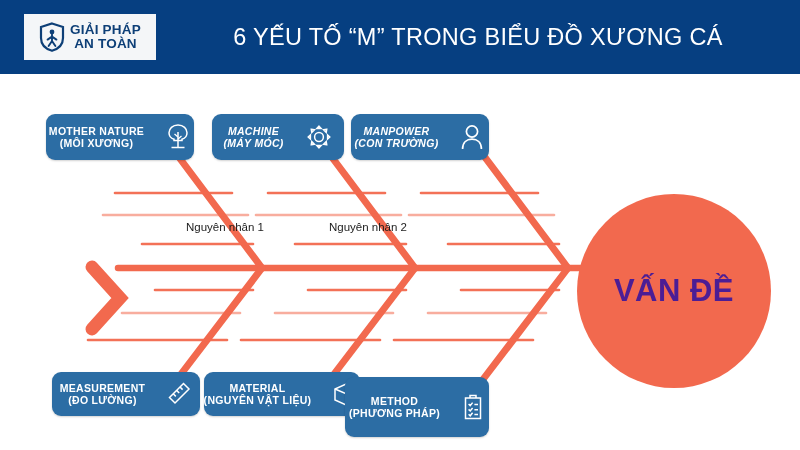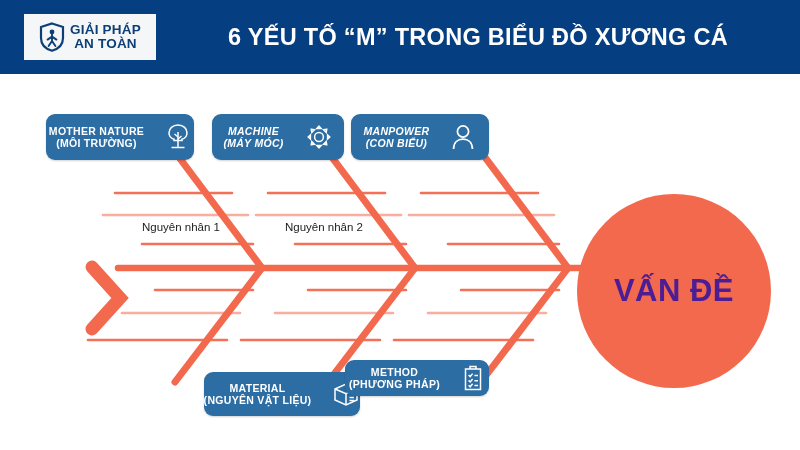--- a/index.html
+++ b/index.html
@@ -50,21 +50,21 @@
     letter-spacing: 0.2px;
     white-space: nowrap;
   }
   #header-title {
     position: absolute;
     left: 168px; top: 0;
     width: 620px; height: 74px;
     display: flex; align-items: center; justify-content: center;
     color: #ffffff;
     font-size: 23.5px;
-    font-weight: bold;
+    font-weight: normal;
     letter-spacing: 0.3px;
     white-space: nowrap;
   }
 
   
   #diagram {
     position: absolute;
     left: 0; top: 74px;
     width: 800px; height: 376px;
   }
@@ -115,20 +115,21 @@
     letter-spacing: 0.3px;
   }
   .cat-icon { flex: 0 0 auto; display: block; }
 
   
   .cause-label {
     position: absolute;
     color: #1d1d1d;
     font-size: 11.5px;
     white-space: nowrap;
+    margin-left: 44px;
   }
 </style>
 </head>
 <body>
 
 <div id="stage">
 
   <div id="header">
 
     <div id="logo-box">
@@ -189,21 +190,21 @@
 
       </g>
     </svg>
 
     <div class="cause-label" style="left:142px; top:147px;">Nguyên nhân 1</div>
     <div class="cause-label" style="left:285px; top:147px;">Nguyên nhân 2</div>
 
     <div class="cat-box" style="left:46px; top:40px; width:148px; height:46px;">
       <div class="cat-text">
         <span class="cat-title">MOTHER NATURE</span>
-        <span class="cat-sub">(MÔI TRƯỜNG)</span>
+        <span class="cat-sub">(MÔI XƯƠNG)</span>
       </div>
       <svg class="cat-icon" width="26" height="30" viewBox="0 0 26 30">
         <path d="M13 3 C7.5 3 4 6.6 4 10.8 C4 14 6 16.4 9 17.2 L9 18.6 L17 18.6 L17 17.2 C20 16.4 22 14 22 10.8 C22 6.6 18.5 3 13 3 Z" fill="none" stroke="#ffffff" stroke-width="1.5"></path>
         <path d="M13 10 L13 25" stroke="#ffffff" stroke-width="1.5" fill="none"></path>
         <path d="M13 15 L9.5 12 M13 17 L16.5 14" stroke="#ffffff" stroke-width="1.3" fill="none"></path>
         <path d="M6.5 25.5 L19.5 25.5" stroke="#ffffff" stroke-width="1.5" fill="none"></path>
       </svg>
     </div>
 
     <div class="cat-box" style="left:212px; top:40px; width:132px; height:46px;font-style:italic;">
@@ -222,46 +223,58 @@
           <path d="M21.7 6.3 L18.6 6.8 L21.2 9.4 Z"></path>
           <path d="M6.3 21.7 L9.4 21.2 L6.8 18.6 Z"></path>
           <path d="M21.7 21.7 L18.6 21.2 L21.2 18.6 Z"></path>
         </g>
       </svg>
     </div>
 
     <div class="cat-box" style="left:351px; top:40px; width:138px; height:46px;font-style:italic;">
       <div class="cat-text">
         <span class="cat-title">MANPOWER</span>
-        <span class="cat-sub">(CON BIỂU)</span>
+        <span class="cat-sub">(CON TRƯỜNG)</span>
       </div>
       <svg class="cat-icon" width="26" height="30" viewBox="0 0 26 30">
         <g fill="none" stroke="#ffffff" stroke-width="1.7">
           <circle cx="13" cy="9.5" r="5.6"></circle>
           <path d="M3.6 27 C3.6 20.4 7.8 17.2 13 17.2 C18.2 17.2 22.4 20.4 22.4 27"></path>
         </g>
       </svg>
     </div>
 
+    <div class="cat-box" style="left:52px; top:298px; width:148px; height:44px;">
+      <div class="cat-text">
+        <span class="cat-title">MEASUREMENT</span>
+        <span class="cat-sub">(ĐO LƯỜNG)</span>
+      </div>
+      <svg class="cat-icon" width="26" height="28" viewBox="0 0 26 28">
+        <g fill="none" stroke="#ffffff" stroke-width="1.5">
+          <path d="M3.5 17.5 L17.5 3.5 L23 9 L9 23 Z"></path>
+          <path d="M7.2 13.8 L9.8 16.4 M10.6 10.4 L13.2 13 M14 7 L16.6 9.6"></path>
+        </g>
+      </svg>
+    </div>
 
     <div class="cat-box" style="left:204px; top:298px; width:156px; height:44px;">
       <div class="cat-text">
         <span class="cat-title">MATERIAL</span>
         <span class="cat-sub">(NGUYÊN VẬT LIỆU)</span>
       </div>
       <svg class="cat-icon" width="28" height="28" viewBox="0 0 28 28">
         <g fill="none" stroke="#ffffff" stroke-width="1.5">
           <path d="M14 4 L25 9 L25 20 L14 25 L3 20 L3 9 Z"></path>
           <path d="M3 9 L14 13.6 L25 9 M14 13.6 L14 25"></path>
           <path d="M17.5 17.5 L22 17.5 M17.5 20.5 L22 20.5"></path>
         </g>
       </svg>
     </div>
 
-    <div class="cat-box" style="left:345px; top:286px; width:144px; height:36px;">
+    <div class="cat-box" style="left:345px; top:303px; width:144px; height:60px;">
       <div class="cat-text">
         <span class="cat-title">METHOD</span>
         <span class="cat-sub">(PHƯƠNG PHÁP)</span>
       </div>
       <svg class="cat-icon" width="24" height="28" viewBox="0 0 24 28">
         <g fill="none" stroke="#ffffff" stroke-width="1.5">
           <path d="M4.5 5 L19.5 5 L19.5 25.5 L4.5 25.5 Z"></path>
           <path d="M9 5 L9 2.5 L15 2.5 L15 5"></path>
           <path d="M7.6 11 L9.2 12.6 L11.6 9.6 M13.4 11.4 L17 11.4"></path>
           <path d="M7.6 16.4 L9.2 18 L11.6 15 M13.4 16.8 L17 16.8"></path>

